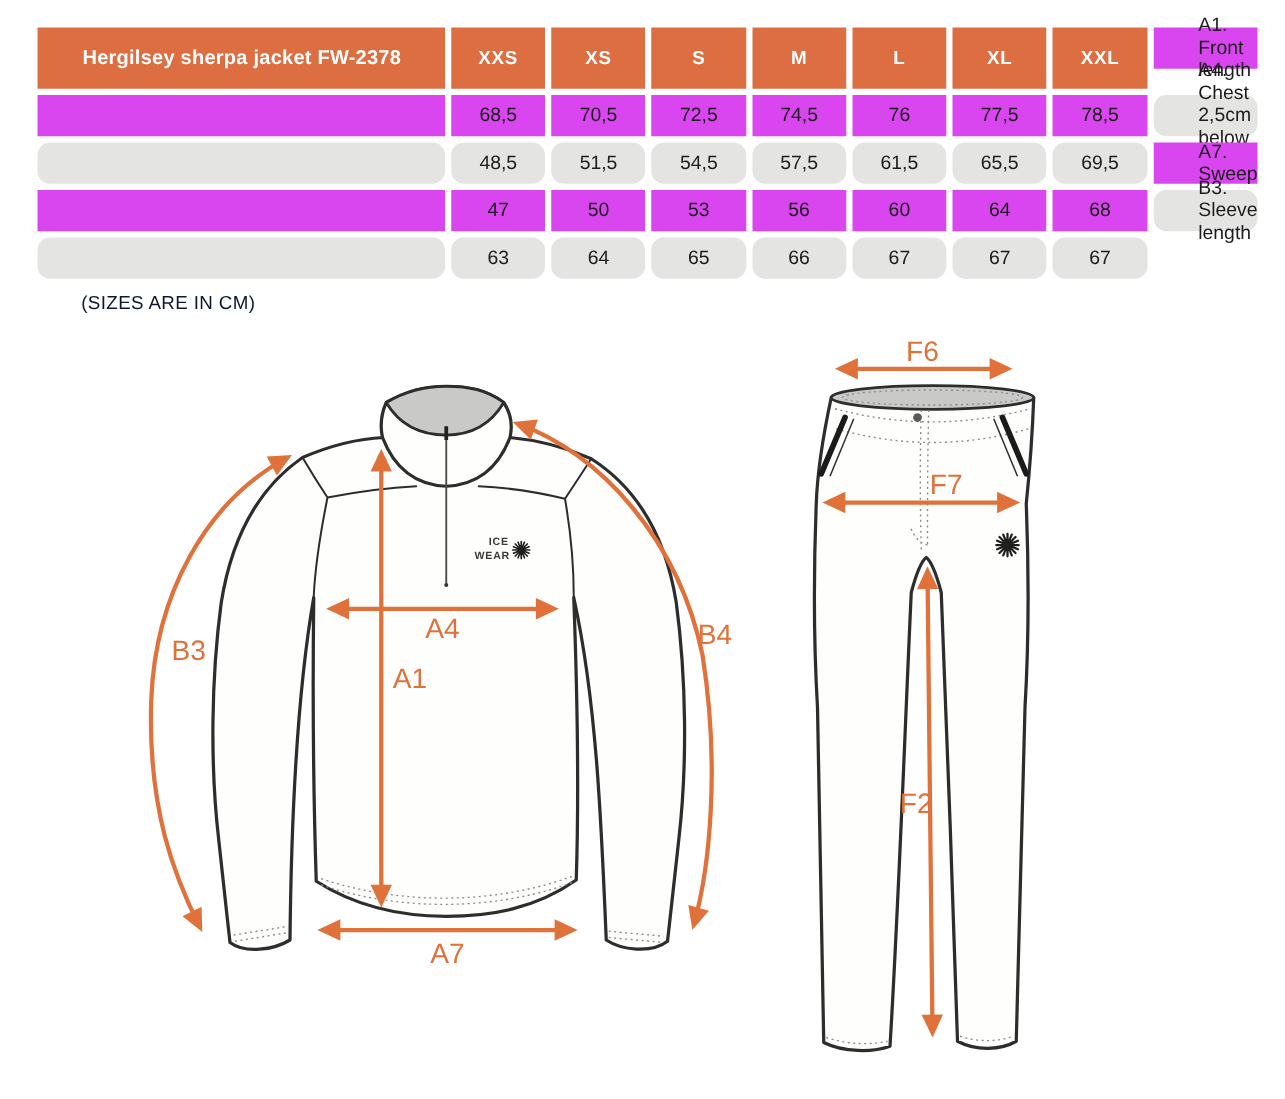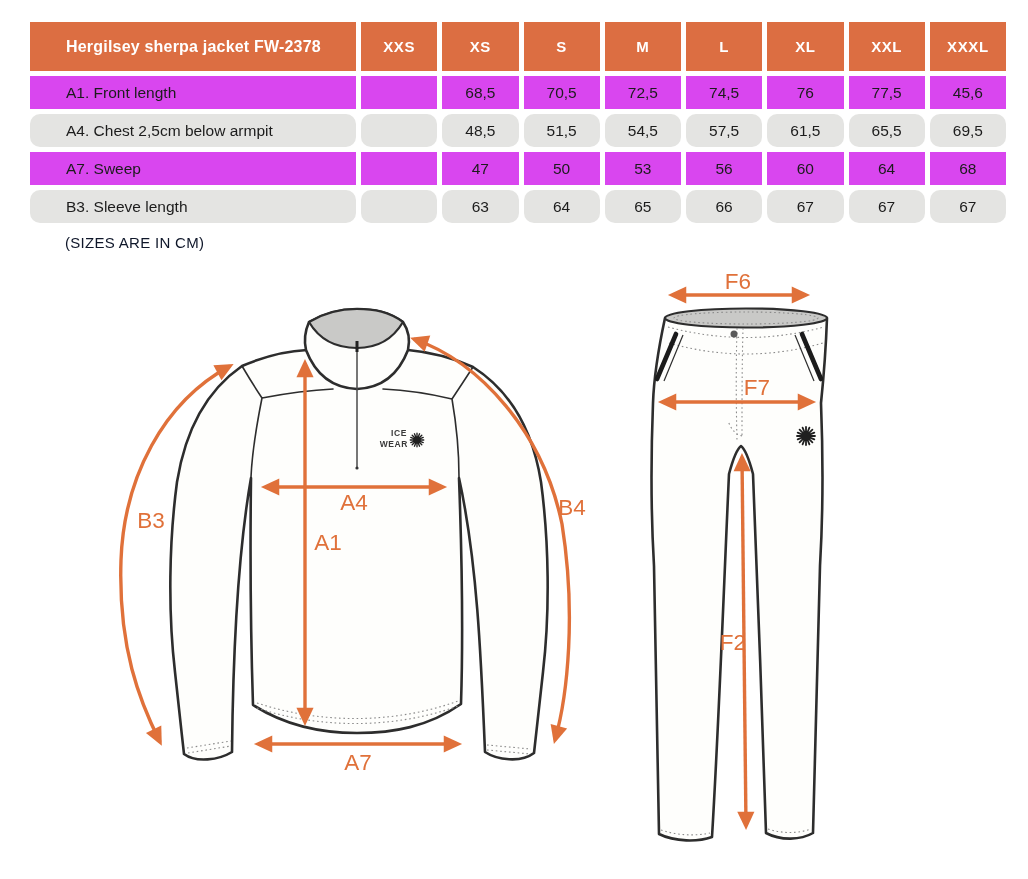--- a/index.html
+++ b/index.html
@@ -39,30 +39,29 @@
 
   <div class="table-wrap" id="sizeTable">
       <div class="cell th title">Hergilsey sherpa jacket FW-2378</div>
       <div class="cell th">XXS</div>
       <div class="cell th">XS</div>
       <div class="cell th">S</div>
       <div class="cell th">M</div>
       <div class="cell th">L</div>
       <div class="cell th">XL</div>
       <div class="cell th">XXL</div>
-      <div class="cell th">XXXL</div>
       <div class="cell td label shade-dark">A1. Front length</div>
       <div class="cell td shade-dark"></div>
       <div class="cell td shade-dark">68,5</div>
       <div class="cell td shade-dark">70,5</div>
       <div class="cell td shade-dark">72,5</div>
       <div class="cell td shade-dark">74,5</div>
       <div class="cell td shade-dark">76</div>
       <div class="cell td shade-dark">77,5</div>
-      <div class="cell td shade-dark">45,6</div>
+      <div class="cell td shade-dark">78,5</div>
       <div class="cell td label shade-light">A4. Chest 2,5cm below armpit</div>
       <div class="cell td shade-light"></div>
       <div class="cell td shade-light">48,5</div>
       <div class="cell td shade-light">51,5</div>
       <div class="cell td shade-light">54,5</div>
       <div class="cell td shade-light">57,5</div>
       <div class="cell td shade-light">61,5</div>
       <div class="cell td shade-light">65,5</div>
       <div class="cell td shade-light">69,5</div>
       <div class="cell td label shade-dark">A7. Sweep</div>

